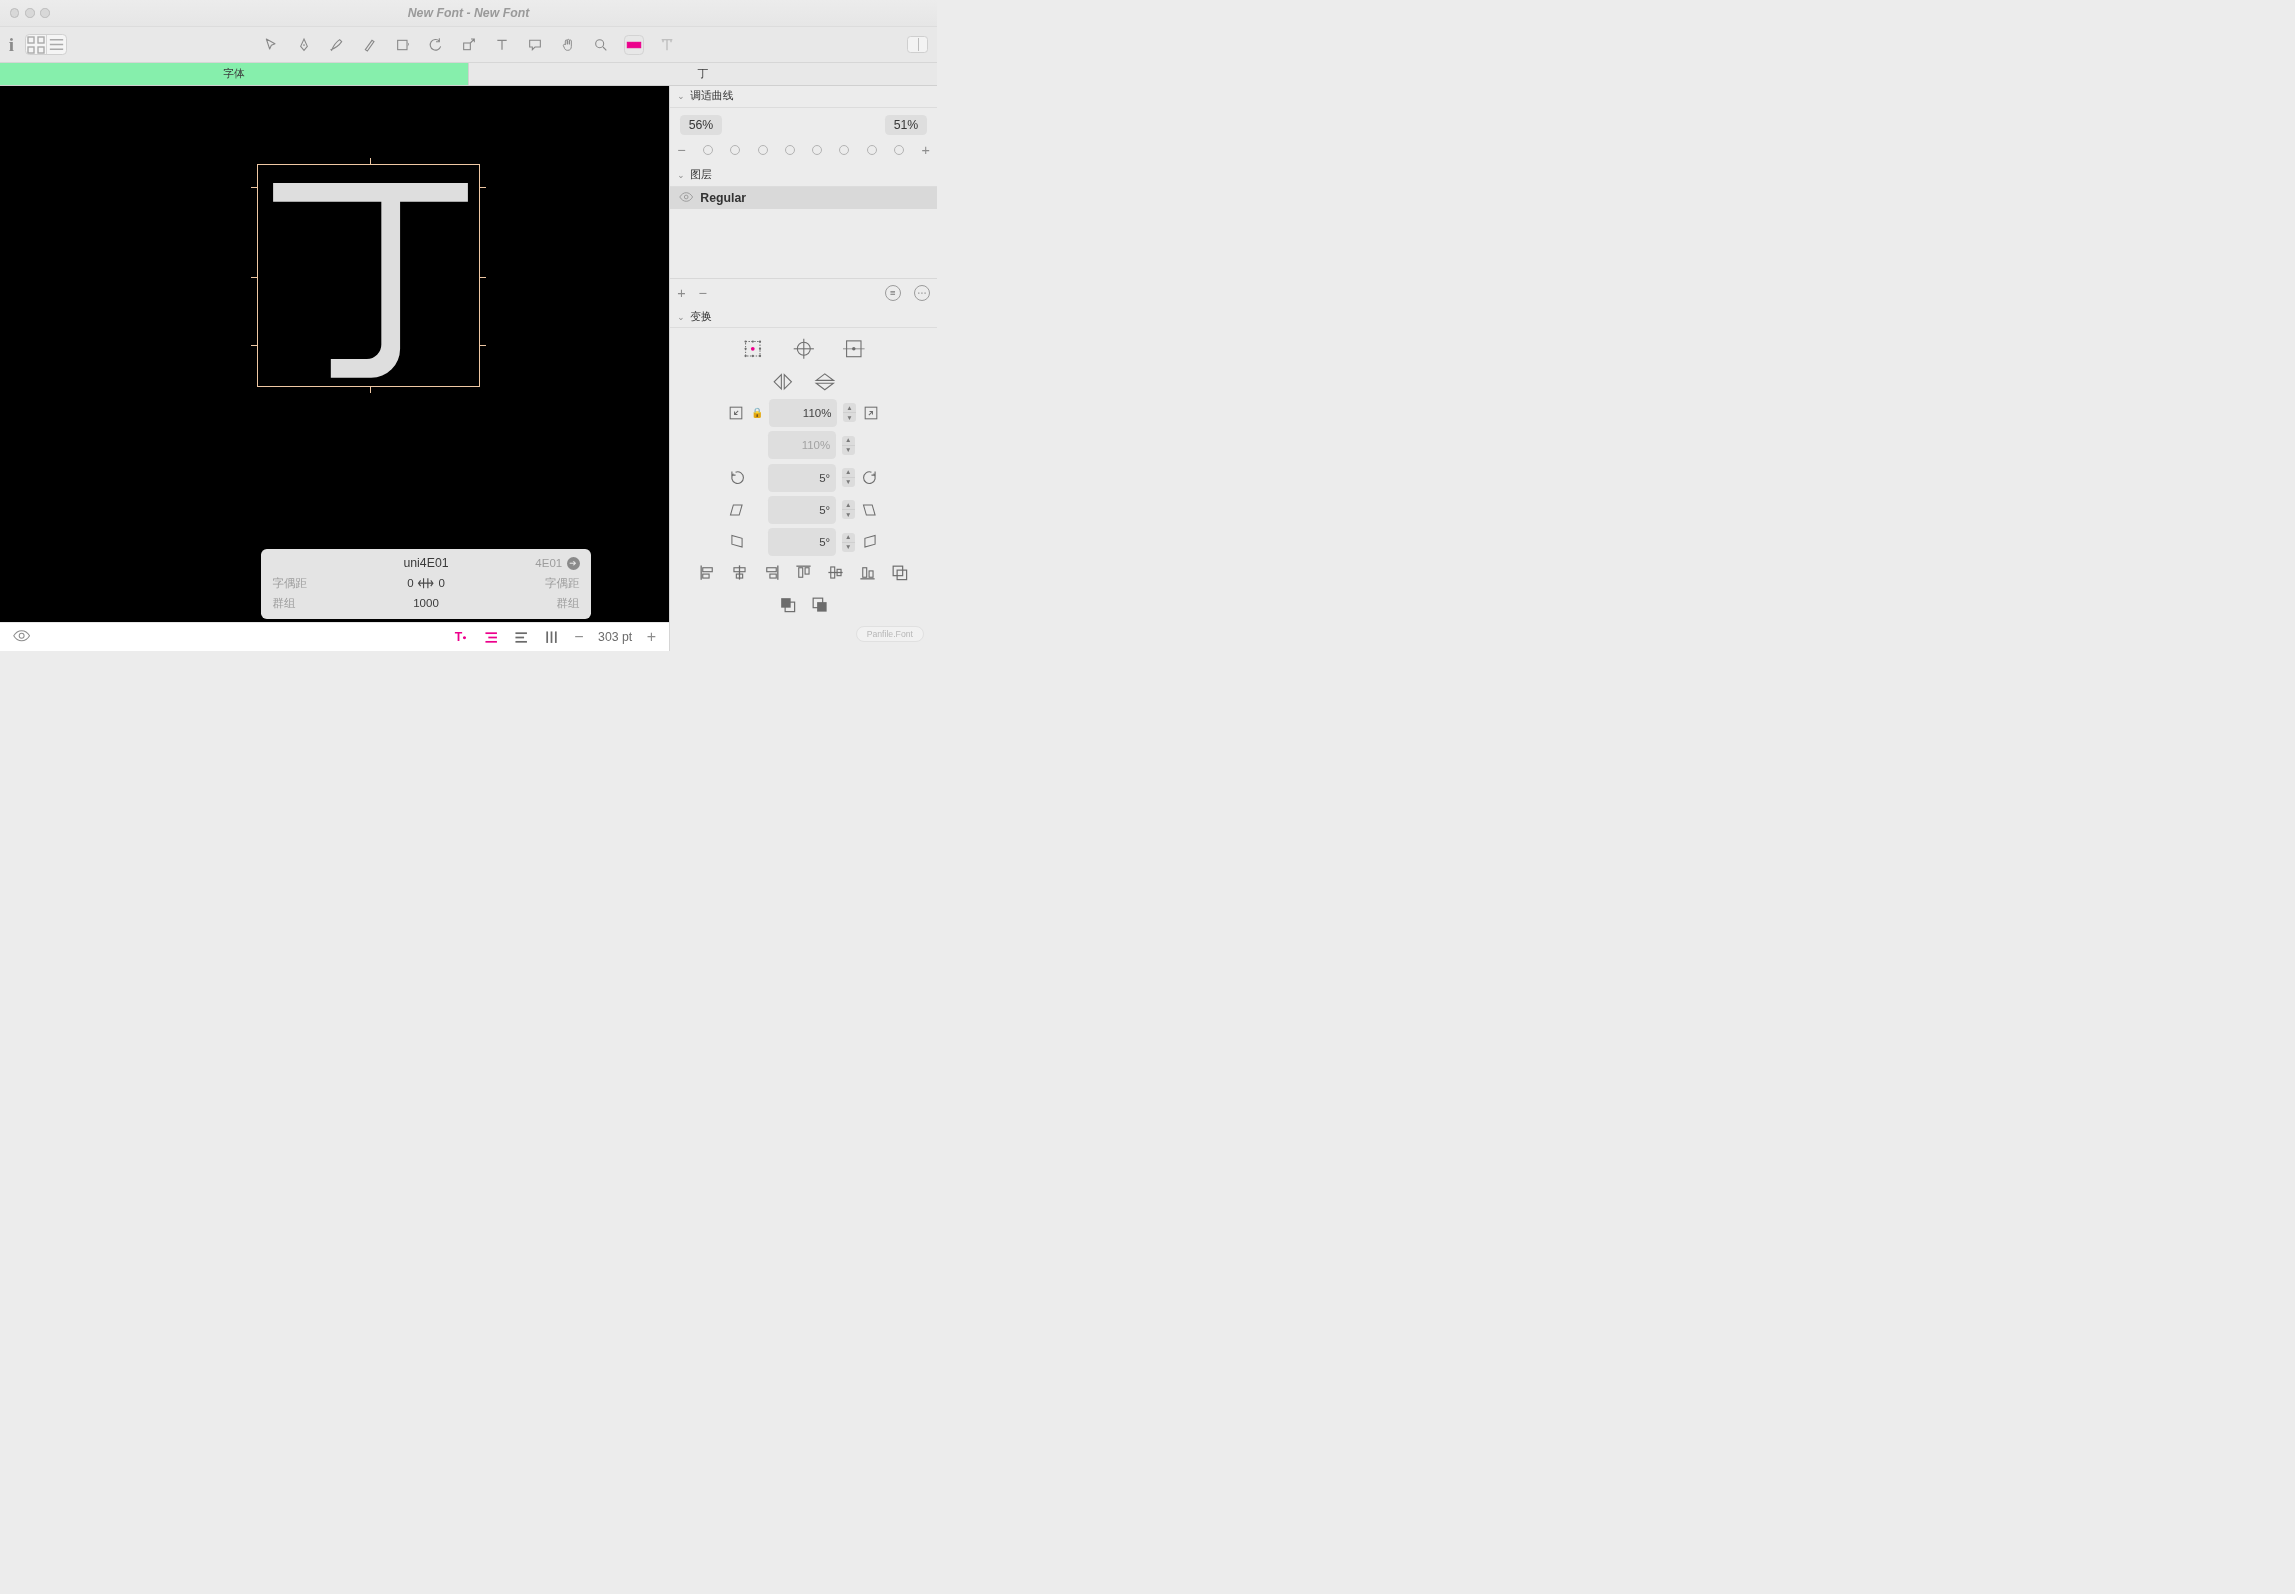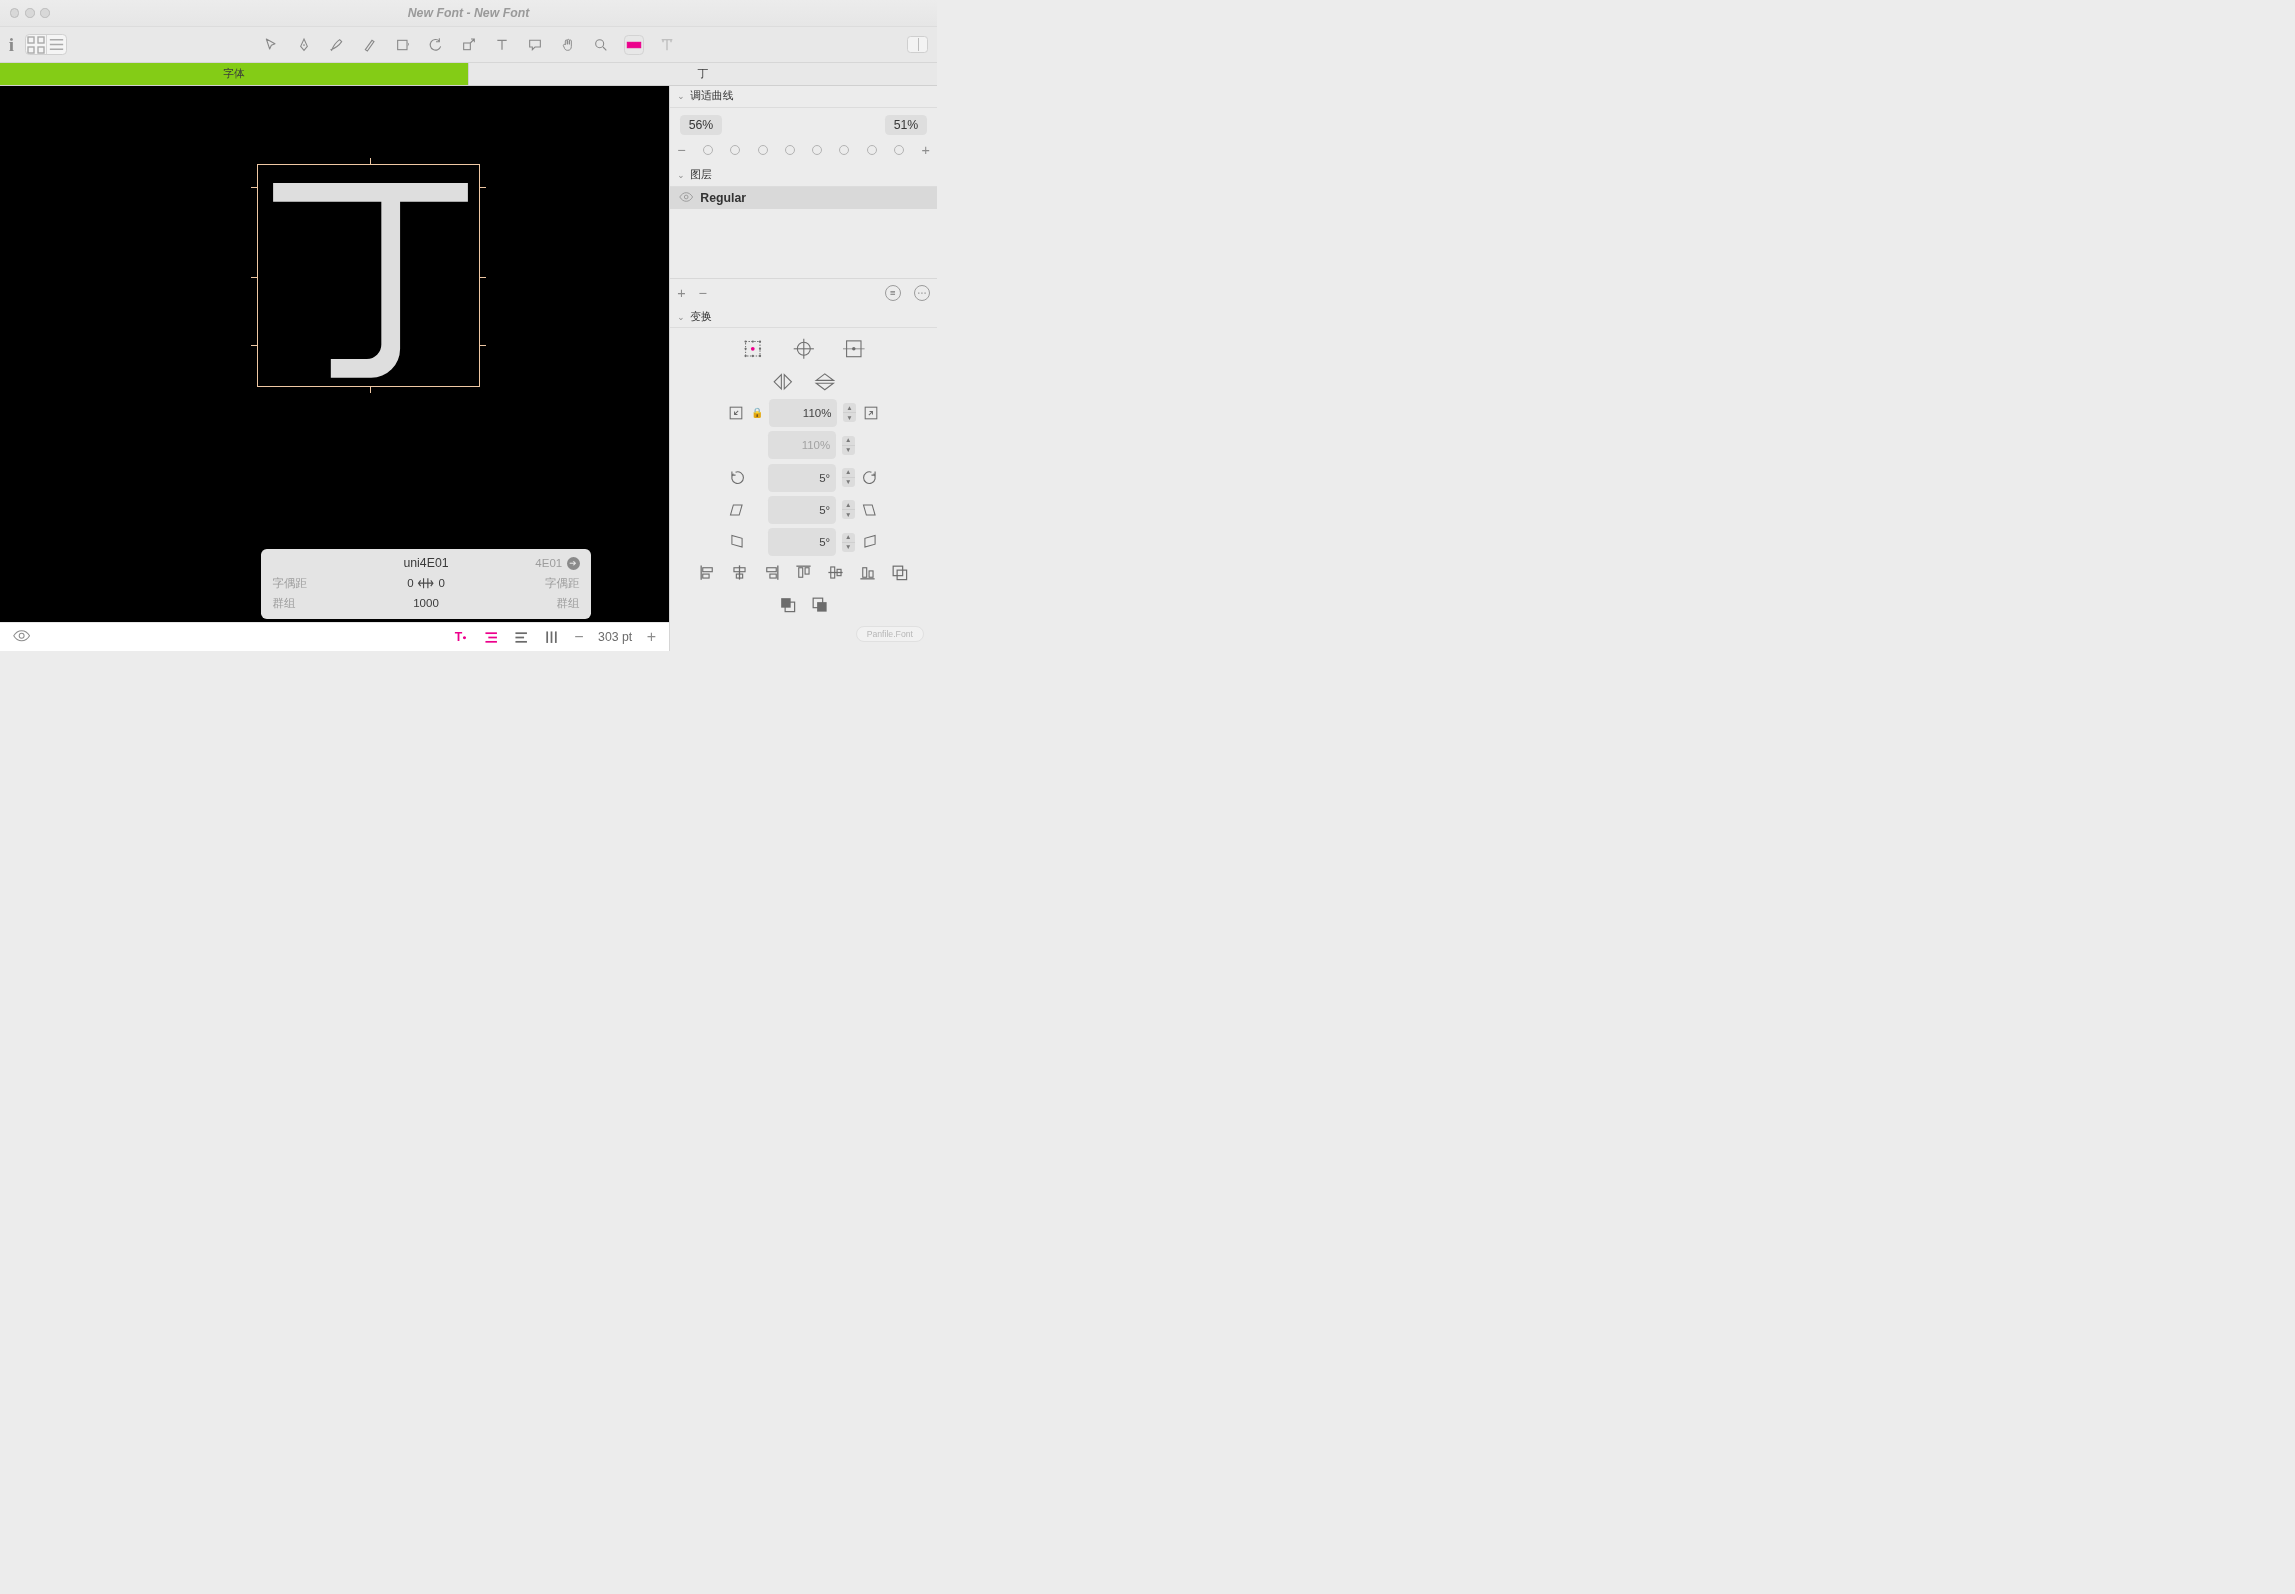--- a/index.html
+++ b/index.html
@@ -24,21 +24,21 @@
 .tool-btn.active{background:#e7e7e7;border:0.7px solid #d3d3d3;}
 .tool-btn svg{width:16px;height:16px;}
 .ruler-active svg *{stroke:#ec008c !important;fill:#ec008c !important;}
 .tool-right{margin-left:auto;}
 .panelbtn{width:21.6px;height:17.3px;border:0.7px solid #cfcfcf;border-radius:3.6px;background:#f3f3f3;position:relative;}
 .panelbtn::after{content:"";position:absolute;right:2.9px;top:1.4px;bottom:1.4px;width:5.8px;border-left:0.7px solid #bdbdbd;}
 
 
 .tabbar{height:23px;display:flex;border-bottom:0.7px solid #d0d0d0;}
 .tab{flex:1;display:flex;align-items:center;justify-content:center;font-size:10.8px;color:#3b3b3b;}
-.tab.font{background:#84cc16;}
+.tab.font{background:#86efac;}
 .tab.glyph{background:#e8e8e8;border-left:0.7px solid #d0d0d0;}
 
 
 .main{display:flex;height:calc(651px - 27px - 36px - 23px);}
 .canvas{flex:1;background:#000000;position:relative;border-right:0.7px solid #d5d5d5;}
 
 
 .glyphbox{position:absolute;left:257px;top:78px;width:223px;height:223px;border:0.7px solid #efc8a4;}
 .glyphbox::before,.glyphbox::after{content:"";position:absolute;background:#efc8a4;}
 .tick{position:absolute;background:#efc8a4;}

